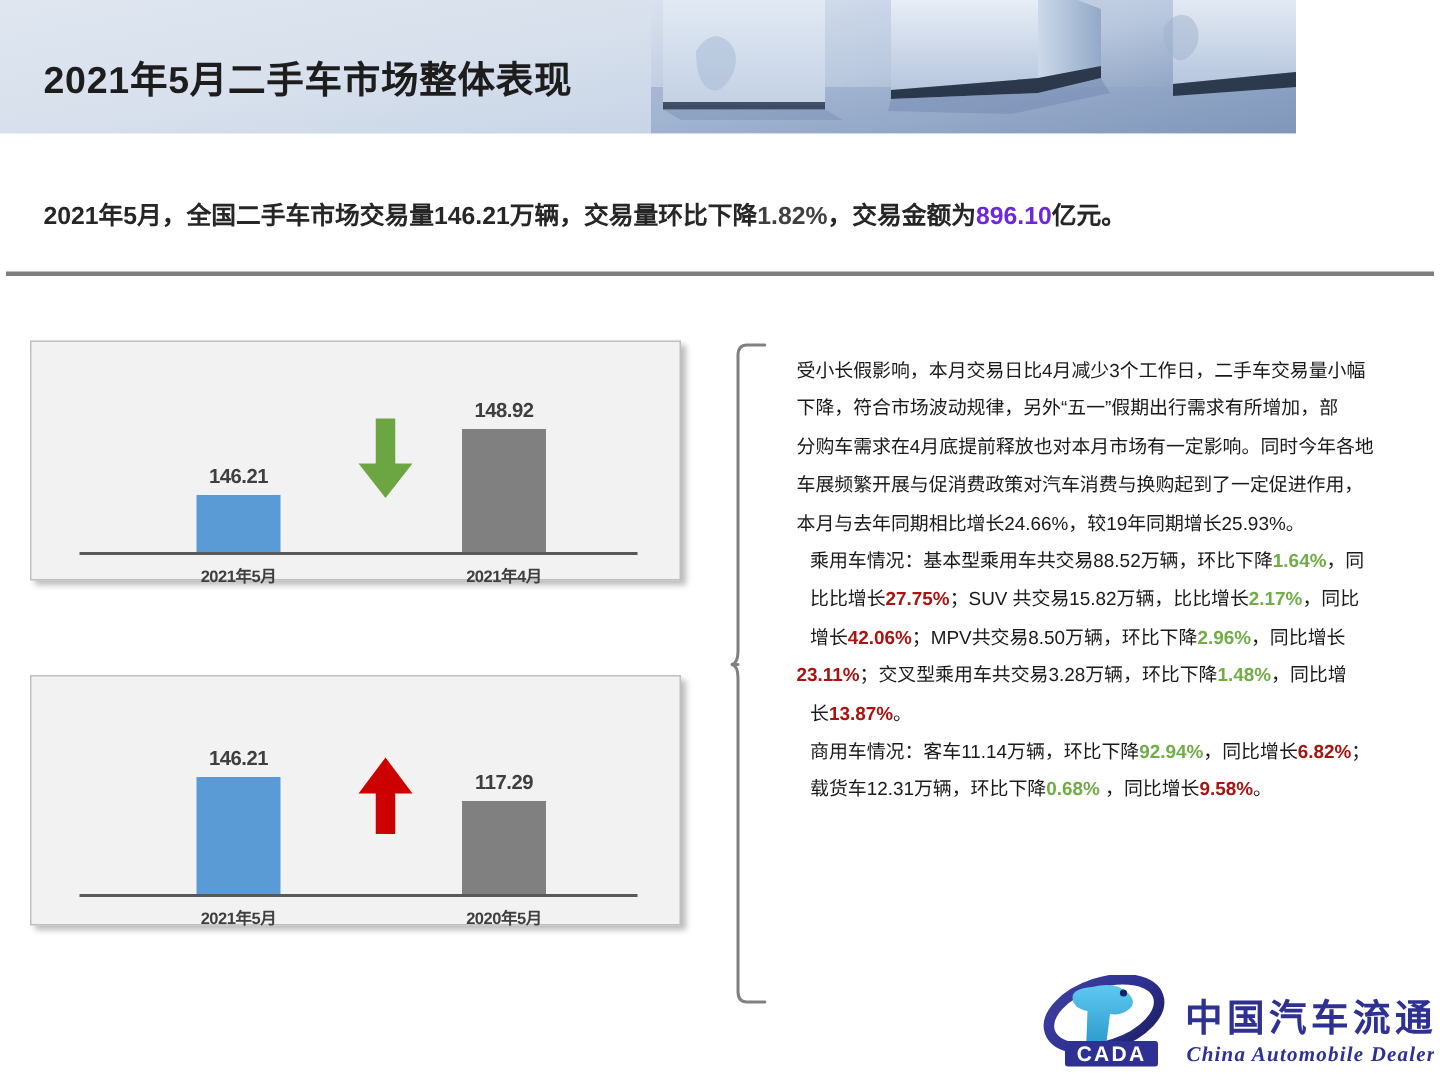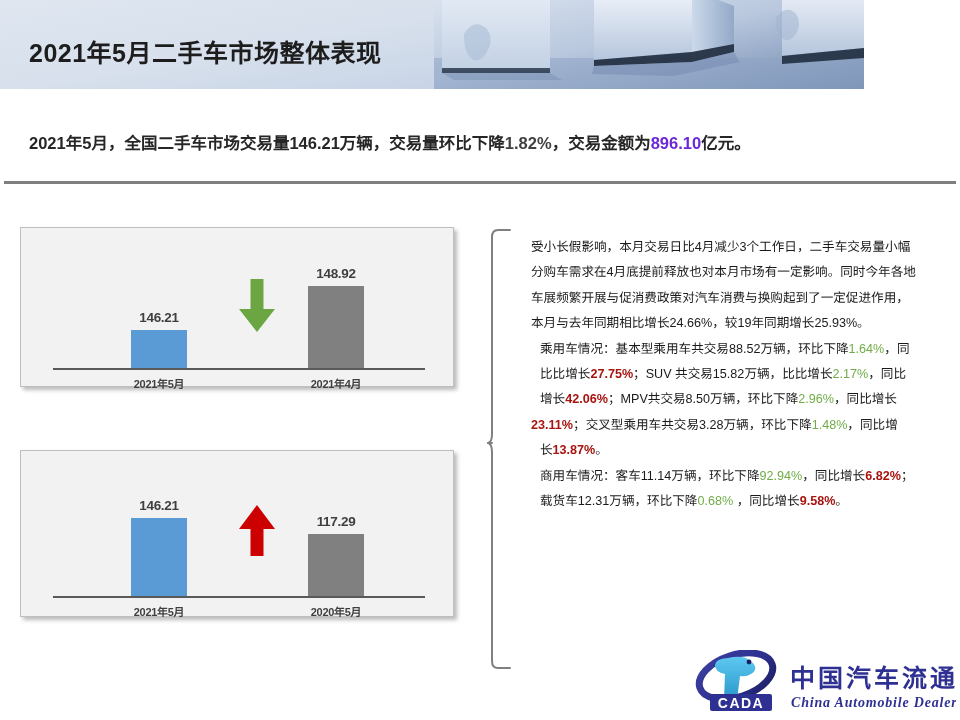--- a/index.html
+++ b/index.html
@@ -114,21 +114,21 @@
     width: 420px; height: 420px;
   }
   .tp-line {
     font-size: 12.6px;
     color: #1a1a1a;
     line-height: 25.4px;
     white-space: nowrap;
     letter-spacing: 0px;
   }
   .tp-line.ind { padding-left: 9px; }
-  .tp-line .g { color: #70ad47; font-weight: normal; }
+  .tp-line .g { color: #70ad47; font-weight: bold; }
   .tp-line .r { color: #a81410; font-weight: bold; margin-top: 23px; }
 
   
   .logo {
     position: absolute;
     left: 694px; top: 650px;
     width: 262px; height: 66px;
   }
 </style>
 </head>
@@ -235,20 +235,23 @@
       <path d="M23 2 H11 Q5 2 5 9 V206 Q5 214 1 215 Q5 216 5 224 V433 Q5 440 11 440 H23" fill="none" stroke="#808080" stroke-width="2" stroke-linecap="round" stroke-linejoin="round"></path>
       <path d="M1 215 H5" stroke="#808080" stroke-width="2" stroke-linecap="round"></path>
     </svg>
   </div>
 
   <div class="text-panel">
     <div class="tp-line">
       <span>受小长假影响，本月交易日比4月减少3个工作日，二手车交易量小幅</span>
     </div>
     <div class="tp-line">
+      <span>下降，符合市场波动规律，另外“五一”假期出行需求有所增加，部</span>
+    </div>
+    <div class="tp-line">
       <span>分购车需求在4月底提前释放也对本月市场有一定影响。同时今年各地</span>
     </div>
     <div class="tp-line">
       <span>车展频繁开展与促消费政策对汽车消费与换购起到了一定促进作用，</span>
     </div>
     <div class="tp-line">
       <span>本月与去年同期相比增长24.66%，较19年同期增长25.93%。</span>
     </div>
 
     <div class="tp-line ind">

